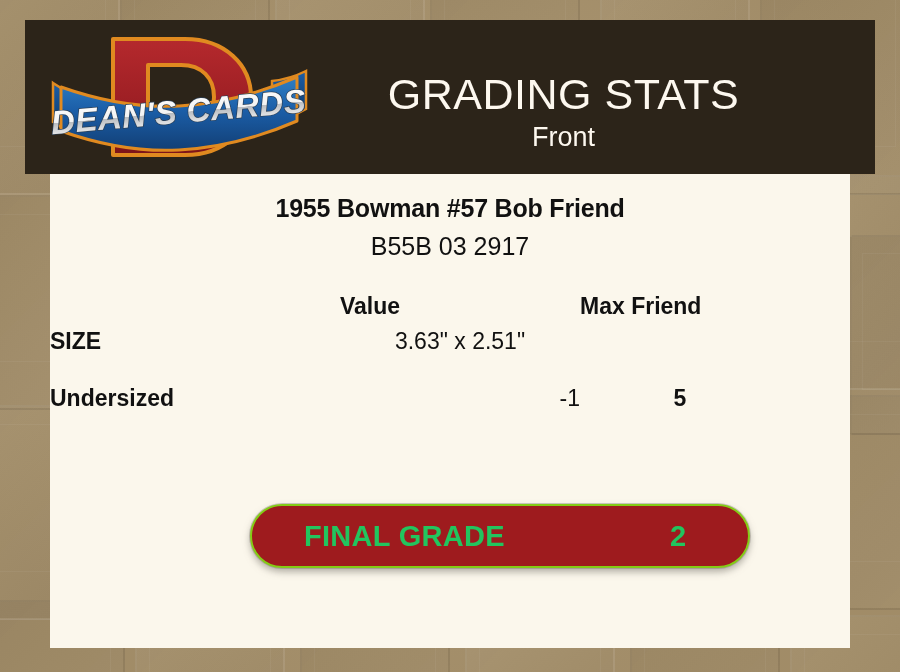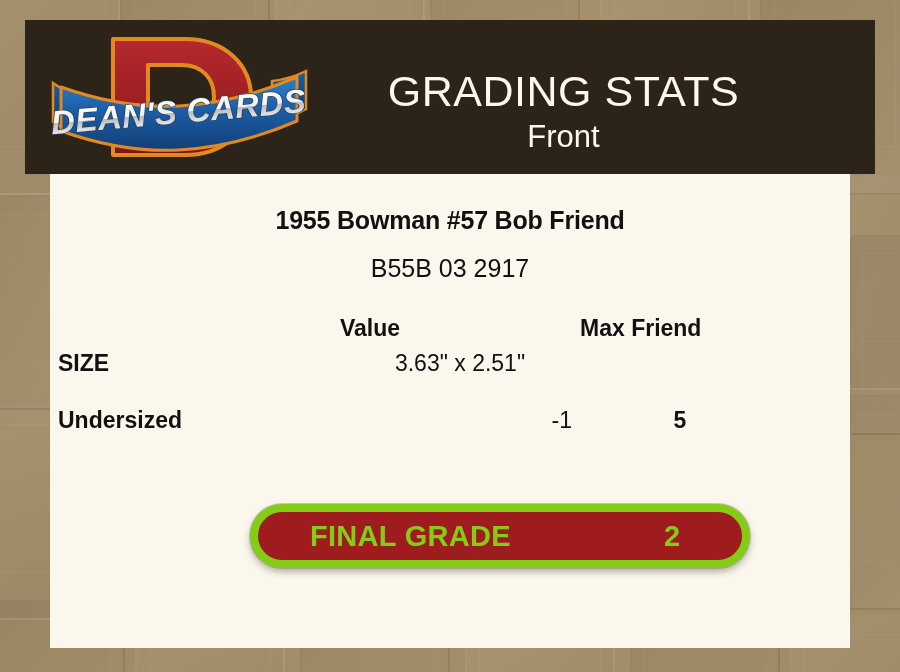--- a/index.html
+++ b/index.html
@@ -86,21 +86,21 @@
     margin-top: 36px;
   }
   #title-main {
     font-size: 43px;
     font-weight: 400;
     letter-spacing: 0.5px;
     line-height: 1.05;
     white-space: nowrap;
   }
   #title-sub {
-    font-size: 31px;
+    font-size: 27px;
     font-weight: 400;
     line-height: 1.25;
     margin-top: 4px;
   }
 
   
   #panel {
     position: absolute;
     left: 50px;
     top: 174px;
@@ -109,29 +109,29 @@
     background-color: #fbf7ec;
     z-index: 4;
   }
 
   
   #card-title {
     text-align: center;
     font-size: 25px;
     font-weight: bold;
     color: #111111;
-    margin-top: 32px;
+    margin-top: 20px;
     letter-spacing: -0.2px;
   }
   #card-serial {
     text-align: center;
     font-size: 25px;
     font-weight: 400;
     color: #111111;
-    margin-top: 19px;
+    margin-top: 9px;
   }
 
   
   #stats-table {
     width: 100%;
     margin-top: 32px;
     border-collapse: collapse;
     table-layout: fixed;
   }
   #stats-table col.c-label  { width: 290px; }
@@ -144,21 +144,21 @@
     font-weight: bold;
     color: #111111;
     padding-bottom: 6px;
     text-align: left;
   }
   #stats-table th.label-head { text-align: left; }
 
   #stats-table td {
     font-size: 23px;
     color: #111111;
-    padding: 2px 8px;
+    padding: 2px 0;
     margin-left: 45px;
   }
   td.row-label {
     font-weight: bold;
     text-align: left;
     padding-left: 105px;
   }
   td.row-value {
     font-weight: 400;
     text-align: center;
@@ -180,27 +180,27 @@
     position: absolute;
     left: 200px;
     top: 330px;
     width: 500px;
     height: 64px;
   }
   #final-bar {
     position: absolute;
     inset: 0;
     background-color: #9e1b1e;
-    border: 8px solid #84cc16;
+    border: 2px solid #84cc16;
     border-radius: 34px;
     box-shadow: 0 4px 7px rgba(120,115,105,0.55),
                 0 0 0 1px rgba(190,185,175,0.75);
     display: flex;
     align-items: center;
-    color: #84cc16;
+    color: #22c55e;
   }
   #final-label {
     font-size: 29px;
     font-weight: bold;
     margin-left: 52px;
     letter-spacing: 0.3px;
   }
   #final-value {
     font-size: 29px;
     font-weight: bold;

